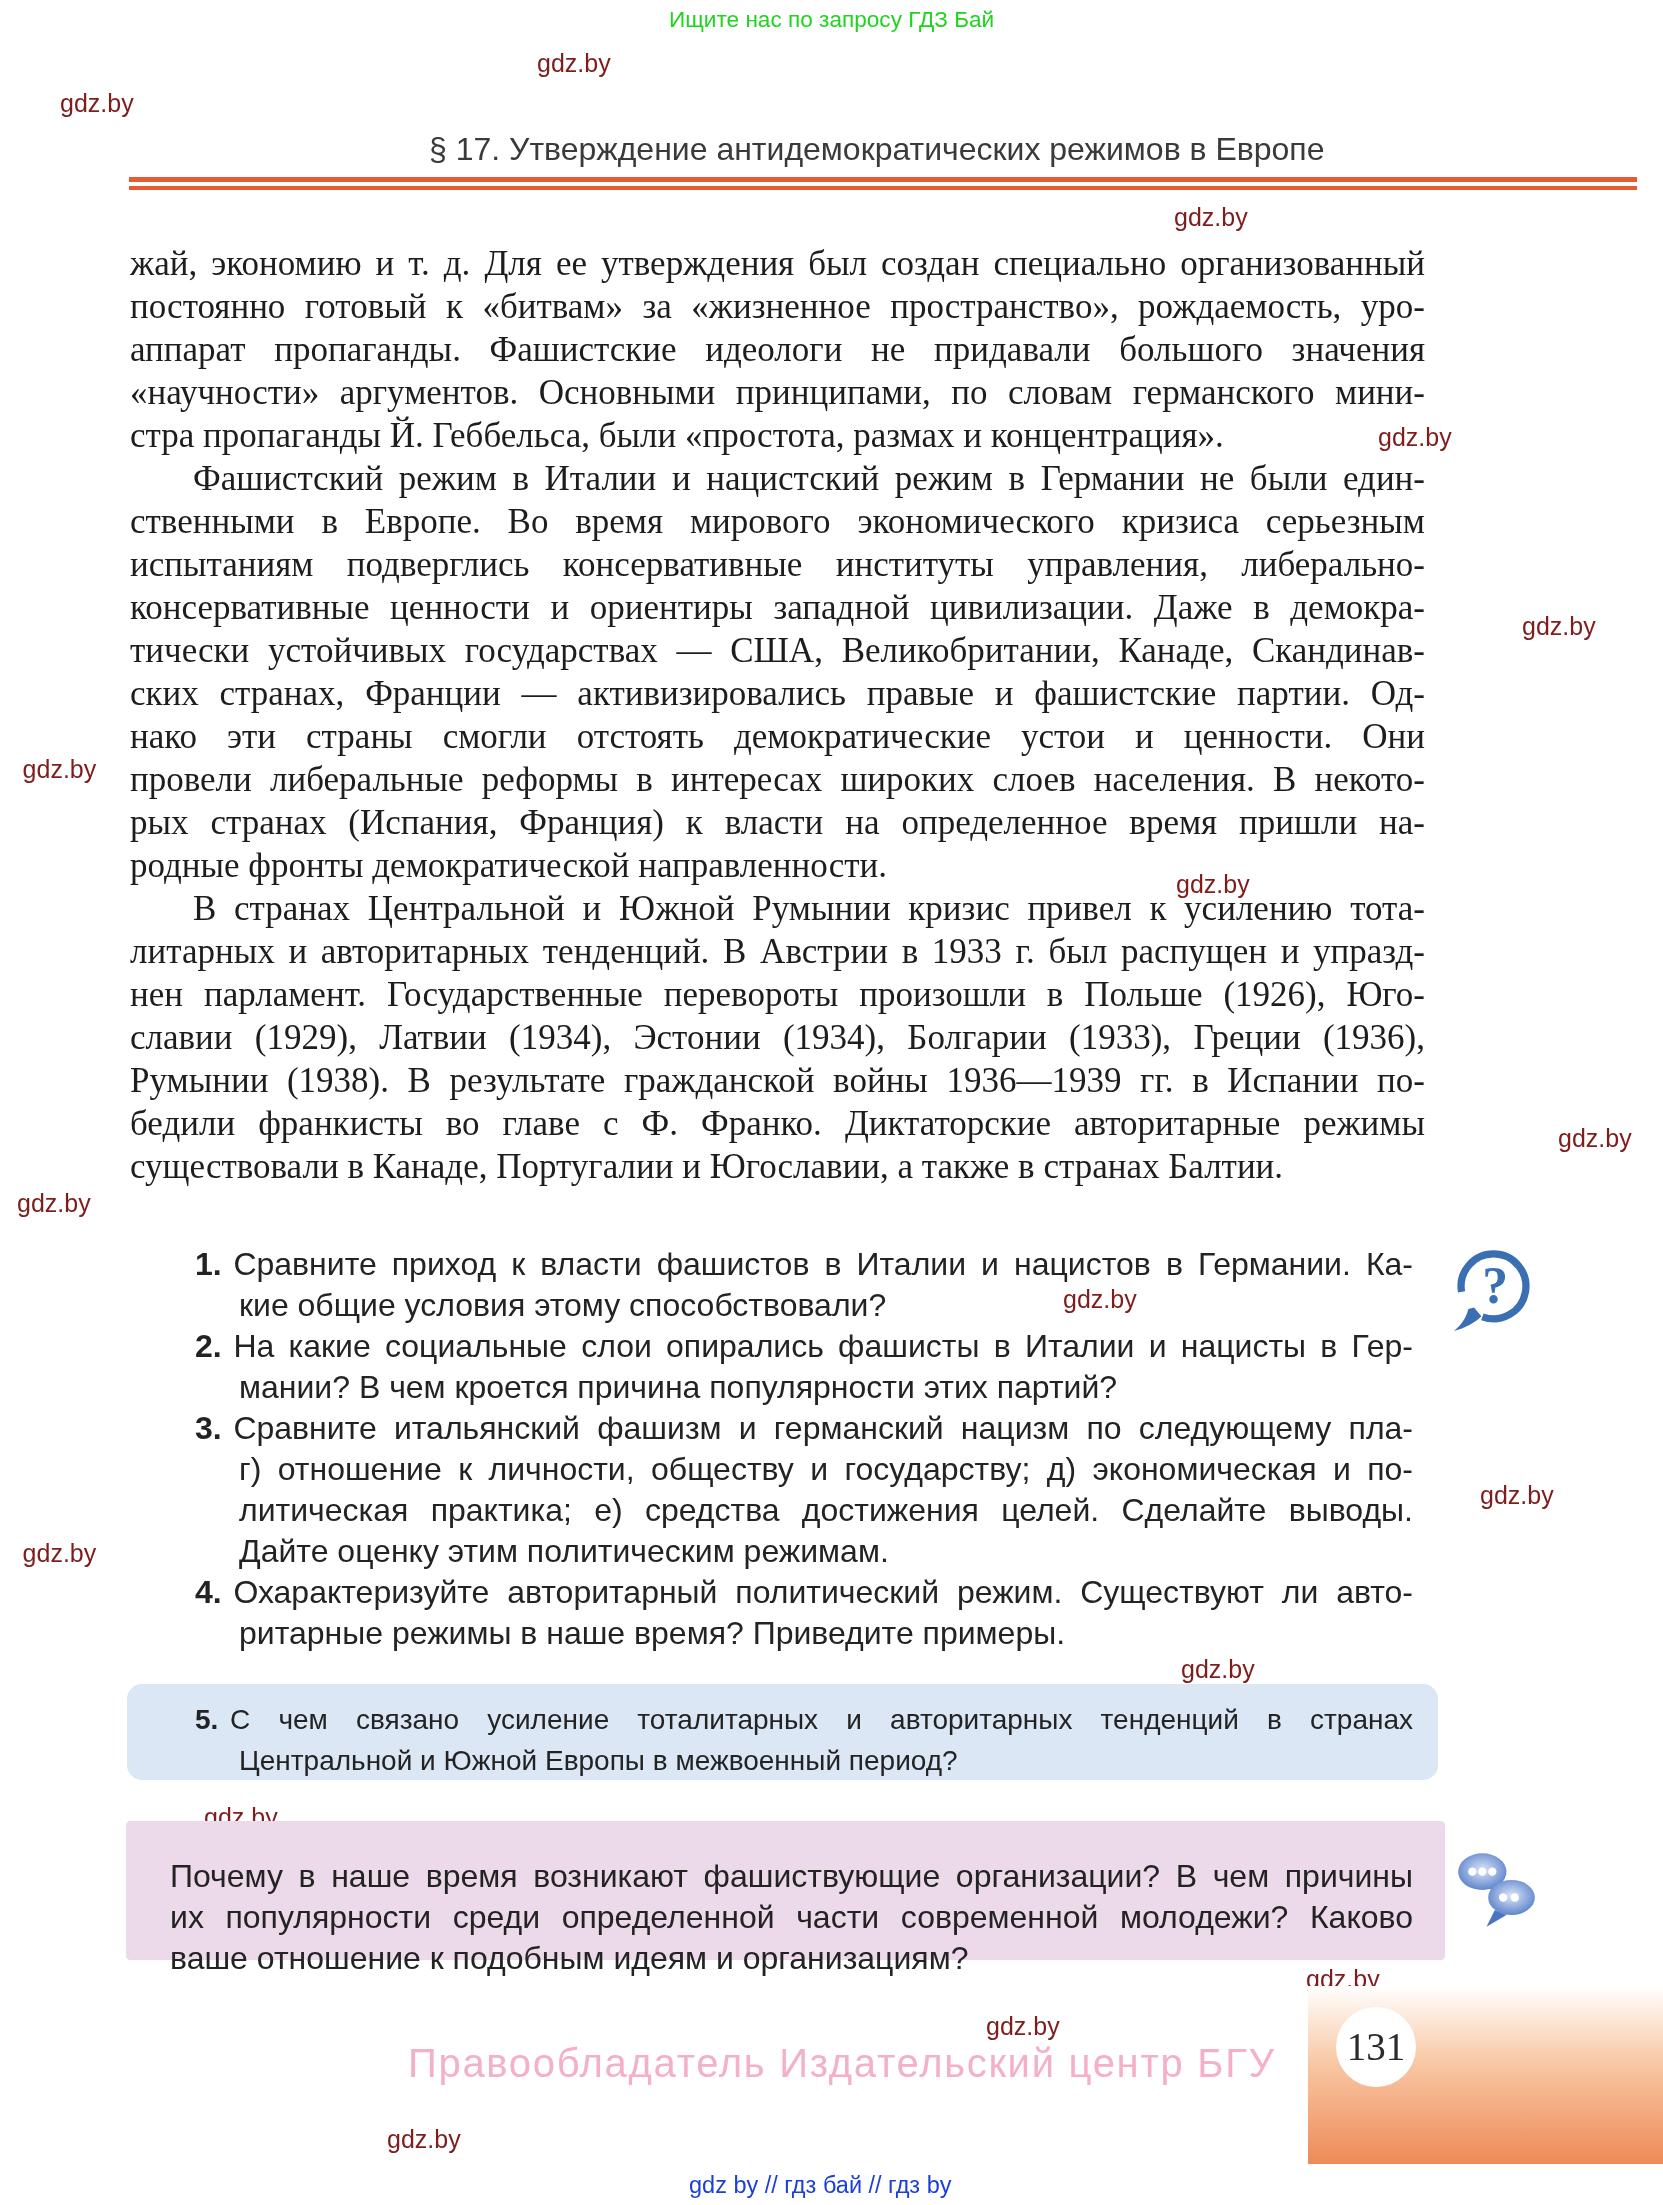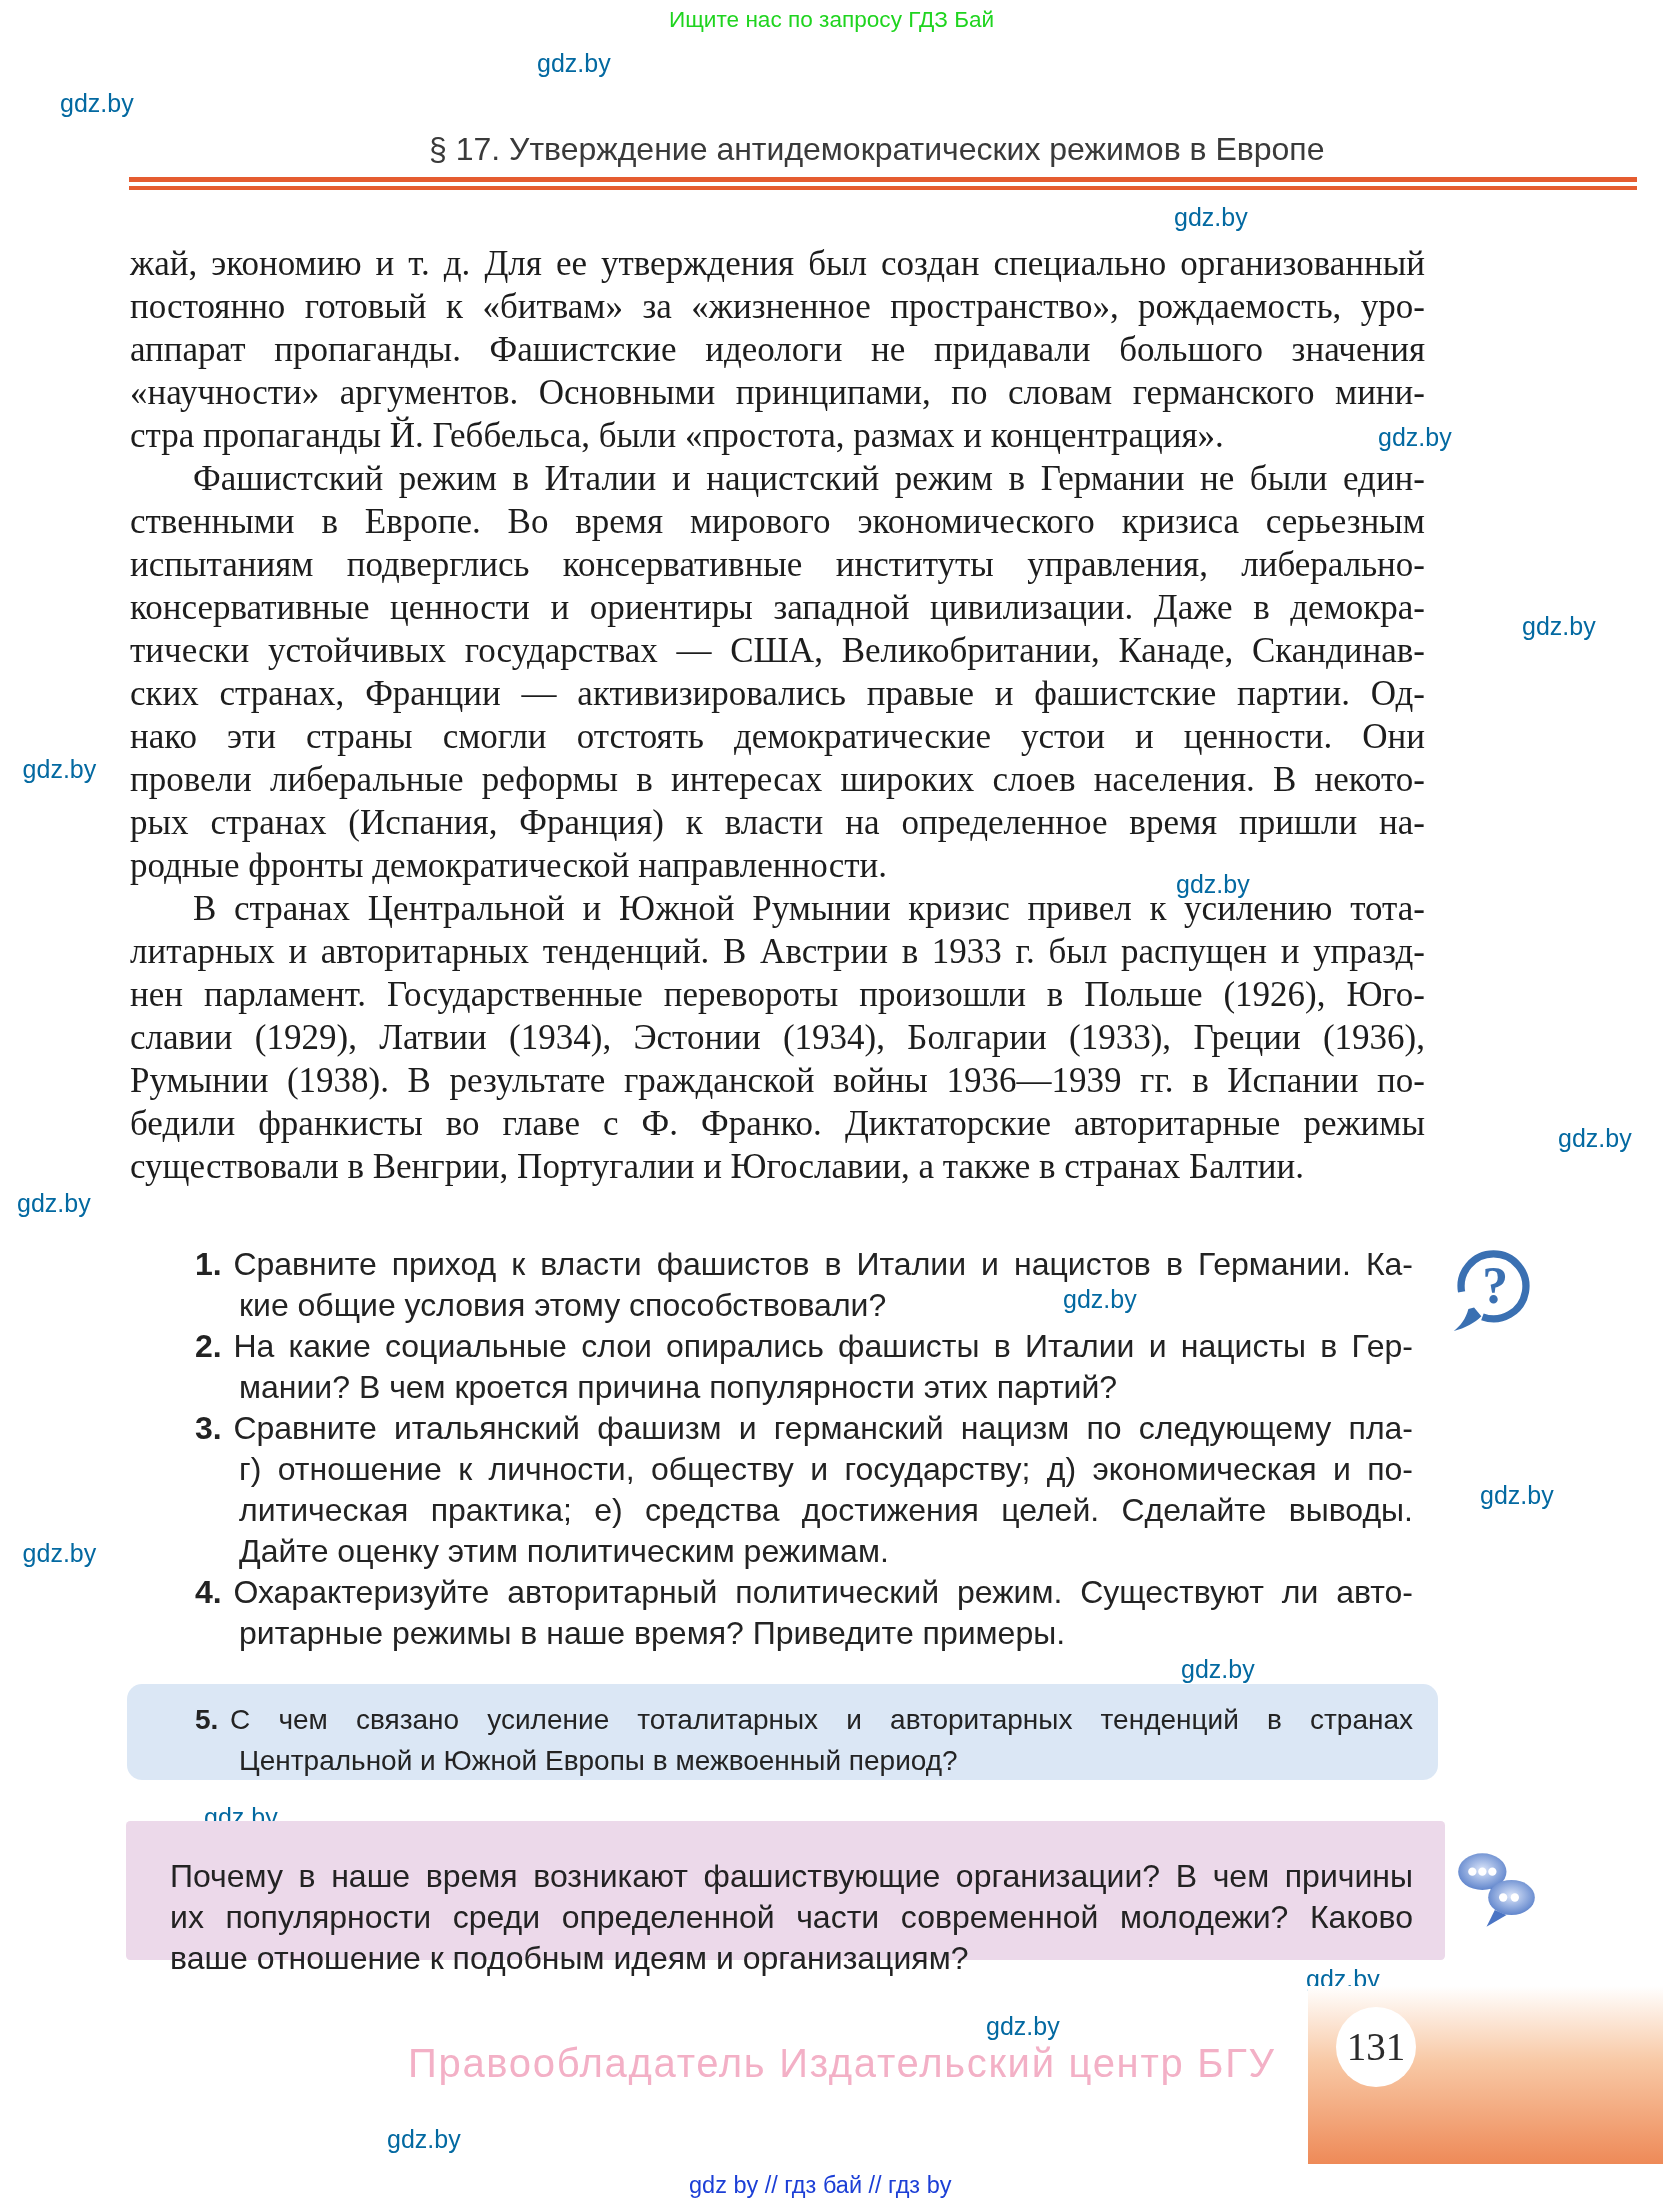--- a/index.html
+++ b/index.html
@@ -5,21 +5,21 @@
   html,body{margin:0;padding:0;}
   body{width:1664px;height:2205px;position:relative;background:#ffffff;
        font-family:"Liberation Sans",sans-serif;overflow:hidden;}
 
   .abs{position:absolute;}
 
   
   #promo{left:669px;top:6.7px;font-size:22.6px;color:#1fd41f;white-space:nowrap;}
 
   
-  .wm{position:absolute;font-size:25px;color:#0369a1;white-space:nowrap;
+  .wm{position:absolute;font-size:25px;color:#7f1d1d;white-space:nowrap;
       font-family:"Liberation Sans",sans-serif;}
 
   
   #section-title{left:429px;top:131px;font-size:32px;color:#3a3a3a;white-space:nowrap;
       font-family:"Liberation Sans",sans-serif;}
   .rule{left:129px;width:1508px;background:#e55c30;}
   #rule-top{top:177px;height:5px;}
   #rule-bottom{top:186px;height:4.2px;}
 
   
@@ -106,21 +106,21 @@
     <div class="bline">нако эти страны смогли отстоять демократические устои и ценности. Они</div>
     <div class="bline">провели либеральные реформы в интересах широких слоев населения. В некото-</div>
     <div class="bline">рых странах (Испания, Франция) к власти на определенное время пришли на-</div>
     <div class="bline last">родные фронты демократической направленности.</div>
     <div class="bline pindent">В странах Центральной и Южной Румынии кризис привел к усилению тота-</div>
     <div class="bline">литарных и авторитарных тенденций. В Австрии в 1933 г. был распущен и упразд-</div>
     <div class="bline">нен парламент. Государственные перевороты произошли в Польше (1926), Юго-</div>
     <div class="bline">славии (1929), Латвии (1934), Эстонии (1934), Болгарии (1933), Греции (1936),</div>
     <div class="bline">Румынии (1938). В результате гражданской войны 1936—1939 гг. в Испании по-</div>
     <div class="bline">бедили франкисты во главе с Ф. Франко. Диктаторские авторитарные режимы</div>
-    <div class="bline last">существовали в Венгрии, Португалии и Югославии, а также в странах Балтии.</div>
+    <div class="bline last">существовали в Канаде, Португалии и Югославии, а также в странах Балтии.</div>
   </div>
 
 <div id="questions-block" class="abs">
     <div class="qline"><span class="qnum">1.</span>Сравните приход к власти фашистов в Италии и нацистов в Германии. Ка-</div>
     <div class="qline last cont">кие общие условия этому способствовали?</div>
     <div class="qline"><span class="qnum">2.</span>На какие социальные слои опирались фашисты в Италии и нацисты в Гер-</div>
     <div class="qline last cont">мании? В чем кроется причина популярности этих партий?</div>
     <div class="qline"><span class="qnum">3.</span>Сравните итальянский фашизм и германский нацизм по следующему пла-</div>
     <div class="qline cont">г) отношение к личности, обществу и государству; д) экономическая и по-</div>
     <div class="qline cont">литическая практика; е) средства достижения целей. Сделайте выводы.</div>

